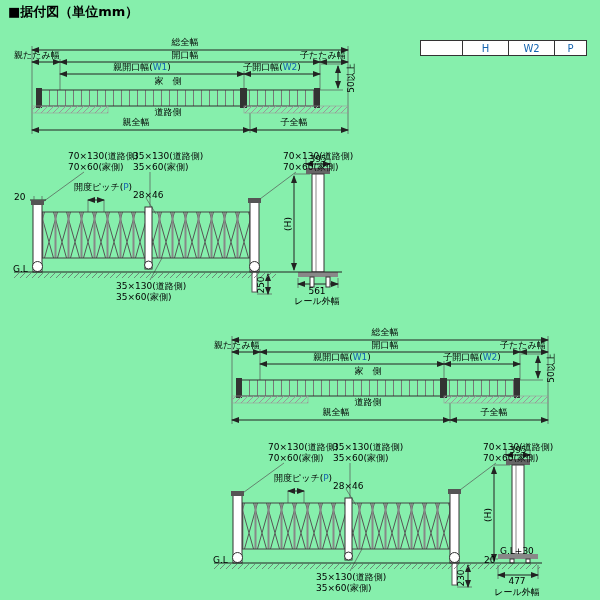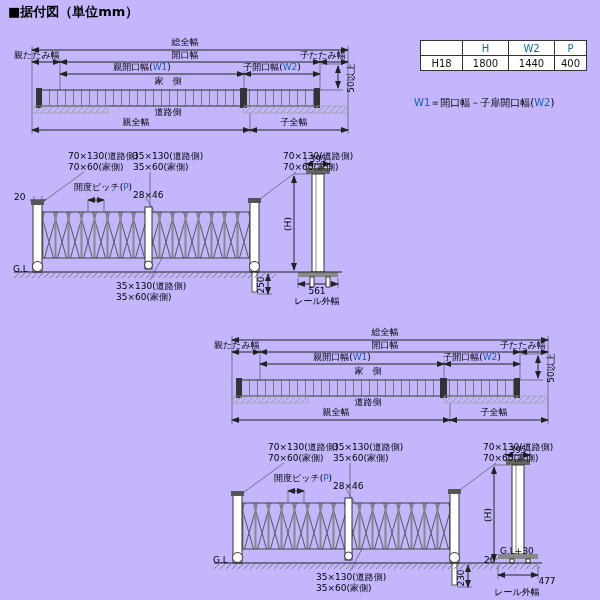--- a/index.html
+++ b/index.html
@@ -1,18 +1,18 @@
 <!DOCTYPE html>
 <html><head>
 <meta charset="utf-8">
 <style>
   *{margin:0;padding:0;box-sizing:border-box}
   html,body{background:#fff}
   body{width:600px;height:600px;font-family:"DejaVu Sans","Liberation Sans",sans-serif;color:#111}
-  .stage{position:relative;width:600px;height:600px;background:#c4b5fd;overflow:hidden}
+  .stage{position:relative;width:600px;height:600px;background:#86efac;overflow:hidden}
   .lbl{position:absolute;font-size:9px;line-height:1.1;white-space:nowrap;color:#000}
   .c{transform:translateX(-50%)}
   .rot{transform:translate(-50%,-50%) rotate(-90deg)}
   .blue{color:#1464af}
   .title{font-size:13px;font-weight:bold}
   .cap{font-size:12px}
   svg{position:absolute;overflow:visible}
   .spec{position:absolute;border-collapse:collapse;font-size:10px;table-layout:fixed}
   .spec th,.spec td{border:1px solid #333;text-align:center;padding:1px 3px;height:15px;font-weight:normal;background:#fff}
   .spec th{color:#1464af}
@@ -51,32 +51,23 @@
   <div class="lbl title" style="left:8px;top:5px">■据付図（単位mm）</div>
 
   <table class="spec" style="left:420px;top:40px;width:166px">
     <tbody>
         <tr>
       <th style="width:42px"></th>
       <th style="width:46px">H</th>
       <th style="width:46px">W2</th>
       <th style="width:32px">P</th>
     </tr>
-    <tr>
-      <td>H18</td>
-      <td>1800</td>
-      <td>1440</td>
-      <td>400</td>
-    </tr>
   </tbody>
     </table>
 
-  <div class="lbl" style="left:414px;top:97px;font-size:10px">
-    <span class="blue">W1</span><span>＝開口幅－子扉開口幅(</span><span class="blue">W2</span><span>)</span>
-  </div>
 
   <svg style="left:10px;top:36px" width="390" height="112" viewBox="0 0 390 112">
     <g class="ext">
       <path d="M22 10 V98 M338 10 V98 M50 23 V54 M310 23 V54 M234 35 V54 M240 77 V97 M311 28 H333 M308 54 H333"></path>
     </g>
     <path class="dim" d="M22 14 H338"></path>
     <path class="dim" d="M22 26 H50"></path>
     <path class="dim" d="M50 26 H310"></path>
     <path class="dim" d="M310 26 H338"></path>
     <path class="dim" d="M50 38 H234"></path>
@@ -242,16 +233,16 @@
   <div class="lbl" style="left:274px;top:474px"><span>開度ピッチ(</span><span class="blue">P</span><span>)</span></div>
   <div class="lbl" style="left:333px;top:482px">28×46</div>
   <div class="lbl" style="left:213px;top:556px">G.L</div>
   <div class="lbl rot" style="left:462px;top:578px">230</div>
   <div class="lbl" style="left:316px;top:573px">35×130(道路側)</div>
   <div class="lbl" style="left:316px;top:584px">35×60(家側)</div>
   <div class="lbl rot" style="left:489px;top:515px">(H)</div>
   <div class="lbl c" style="left:518px;top:446px">395</div>
   <div class="lbl" style="left:500px;top:547px">G.L+30</div>
   <div class="lbl" style="left:484px;top:556px">20</div>
-  <div class="lbl c" style="left:547px;top:577px">477</div>
+  <div class="lbl c" style="left:517px;top:577px">477</div>
   <div class="lbl c" style="left:517px;top:588px">レール外幅</div>
 
 </div>
 
 </body></html>

